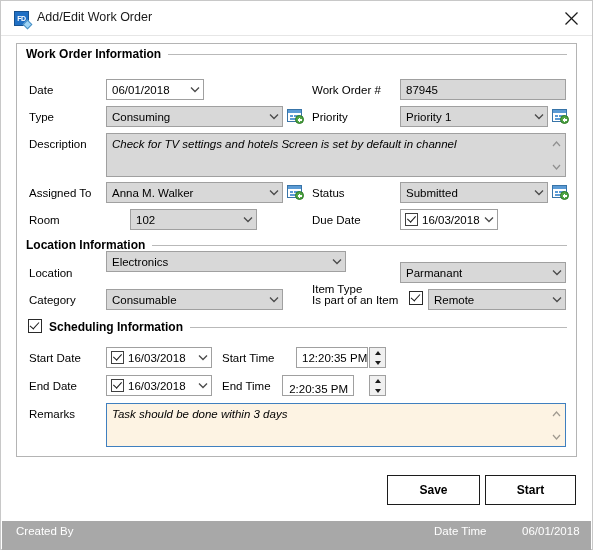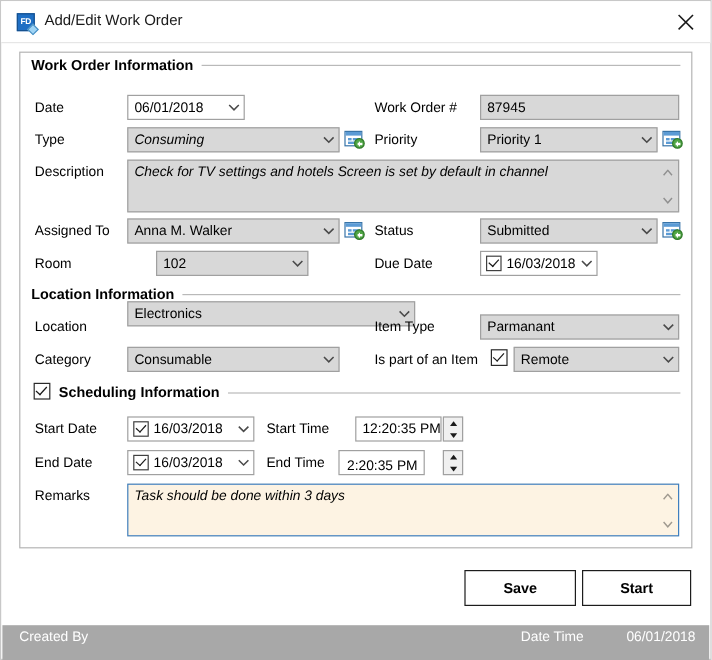--- a/index.html
+++ b/index.html
@@ -359,21 +359,21 @@
           </svg>
       </span>
     </div>
 
     <div class="fld-label" style="left:311px; top:49px;">Work Order #</div>
     <div class="ctl" style="left:399px; top:44px; width:166px;">
       <span class="val">87945</span>
     </div>
 
     <div class="fld-label" style="left:28px; top:76px;">Type</div>
-    <div class="ctl" style="left:105px; top:71px; width:177px;font-style:italic;">
+    <div class="ctl" style="left:105px; top:71px; width:177px;">
       <span class="val">Consuming</span>
       <span class="arrow">
         <svg class="chev" width="10" height="7" viewBox="0 0 10 7">
             <polyline points="1,1.5 5,5.5 9,1.5" fill="none" stroke="#4a4a4a" stroke-width="1.3"></polyline>
           </svg>
       </span>
     </div>
     <div class="lookup" style="left:286px; top:74px;">
       <span class="card">
           <span class="hdr"></span>
@@ -487,21 +487,21 @@
     <div class="fld-label" style="left:28px; top:232px;">Location</div>
     <div class="ctl" style="left:105px; top:216px; width:240px;gap:25px;">
       <span class="val">Electronics</span>
       <span class="arrow">
         <svg class="chev" width="10" height="7" viewBox="0 0 10 7">
             <polyline points="1,1.5 5,5.5 9,1.5" fill="none" stroke="#4a4a4a" stroke-width="1.3"></polyline>
           </svg>
       </span>
     </div>
 
-    <div class="fld-label" style="left:311px; top:232px;text-align:right;">Item Type</div>
+    <div class="fld-label" style="left:311px; top:248px;text-align:right;">Item Type</div>
     <div class="ctl" style="left:399px; top:227px; width:166px;">
       <span class="val">Parmanant</span>
       <span class="arrow">
         <svg class="chev" width="10" height="7" viewBox="0 0 10 7">
             <polyline points="1,1.5 5,5.5 9,1.5" fill="none" stroke="#4a4a4a" stroke-width="1.3"></polyline>
           </svg>
       </span>
     </div>
 
     <div class="fld-label" style="left:28px; top:259px;">Category</div>

